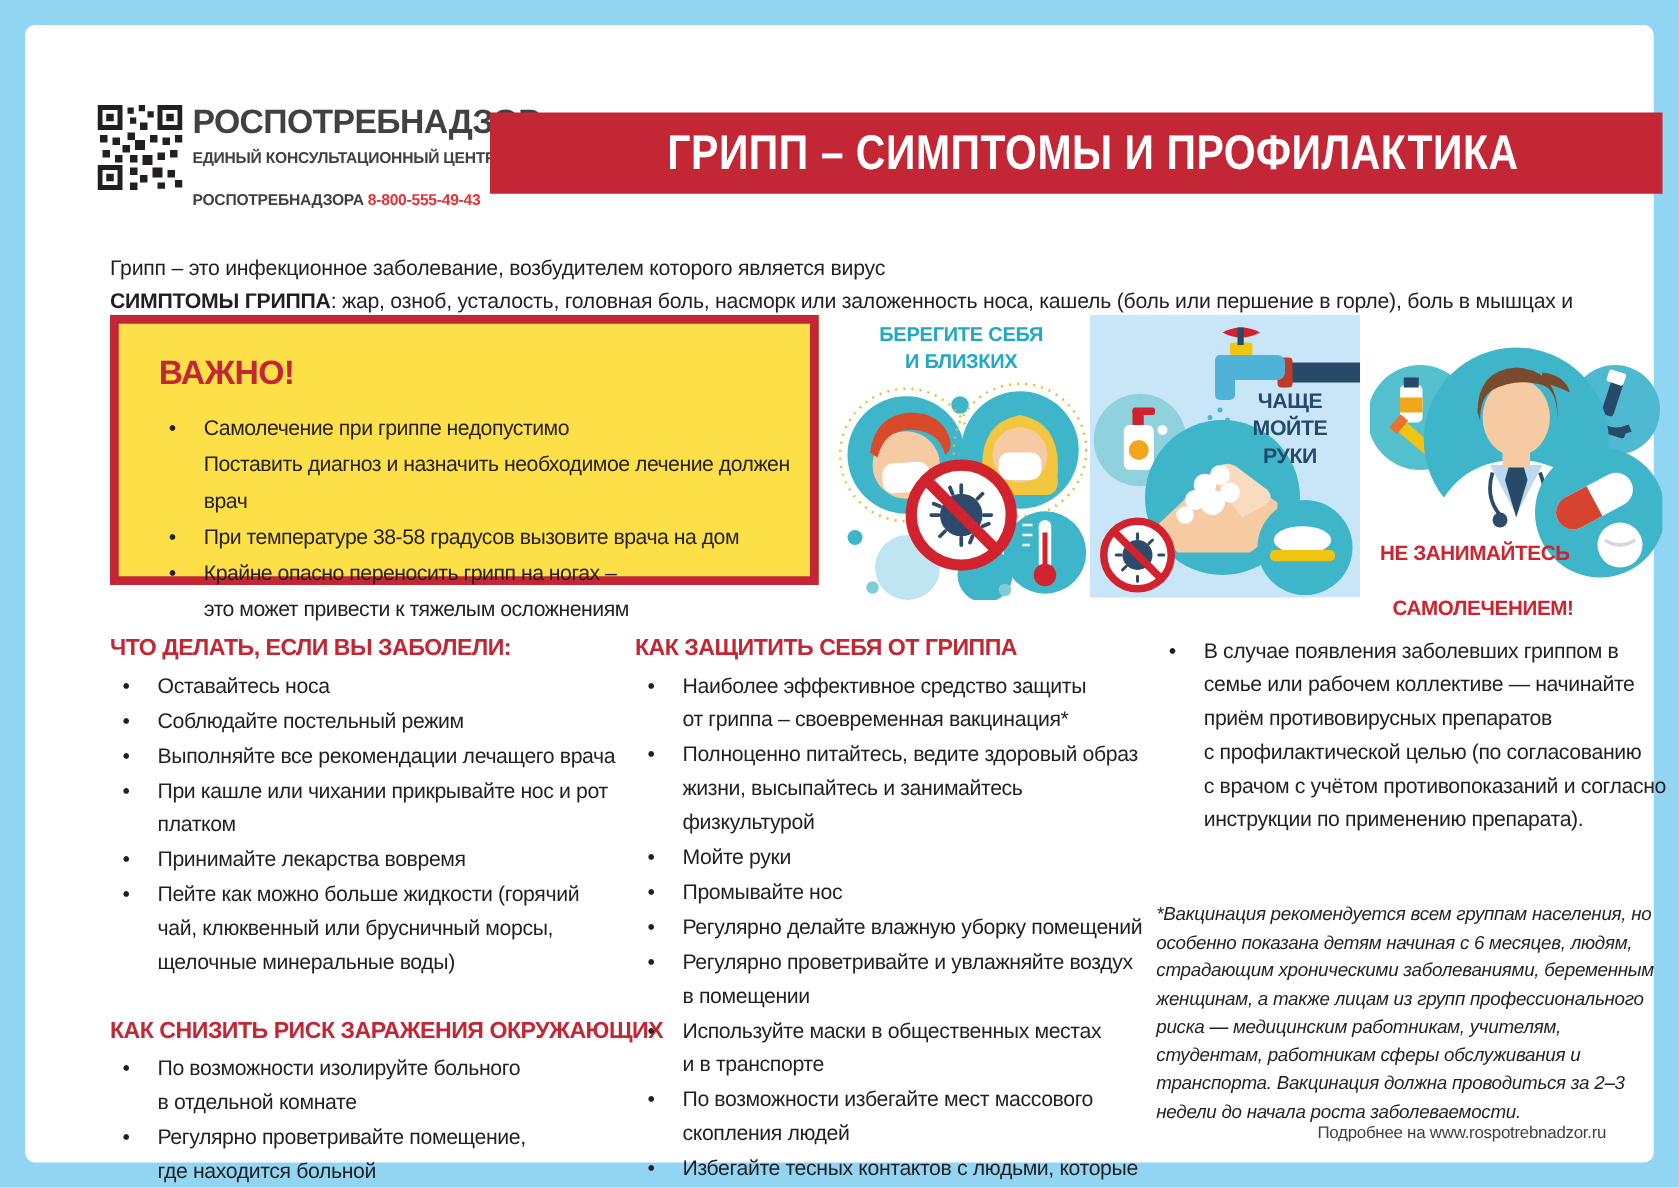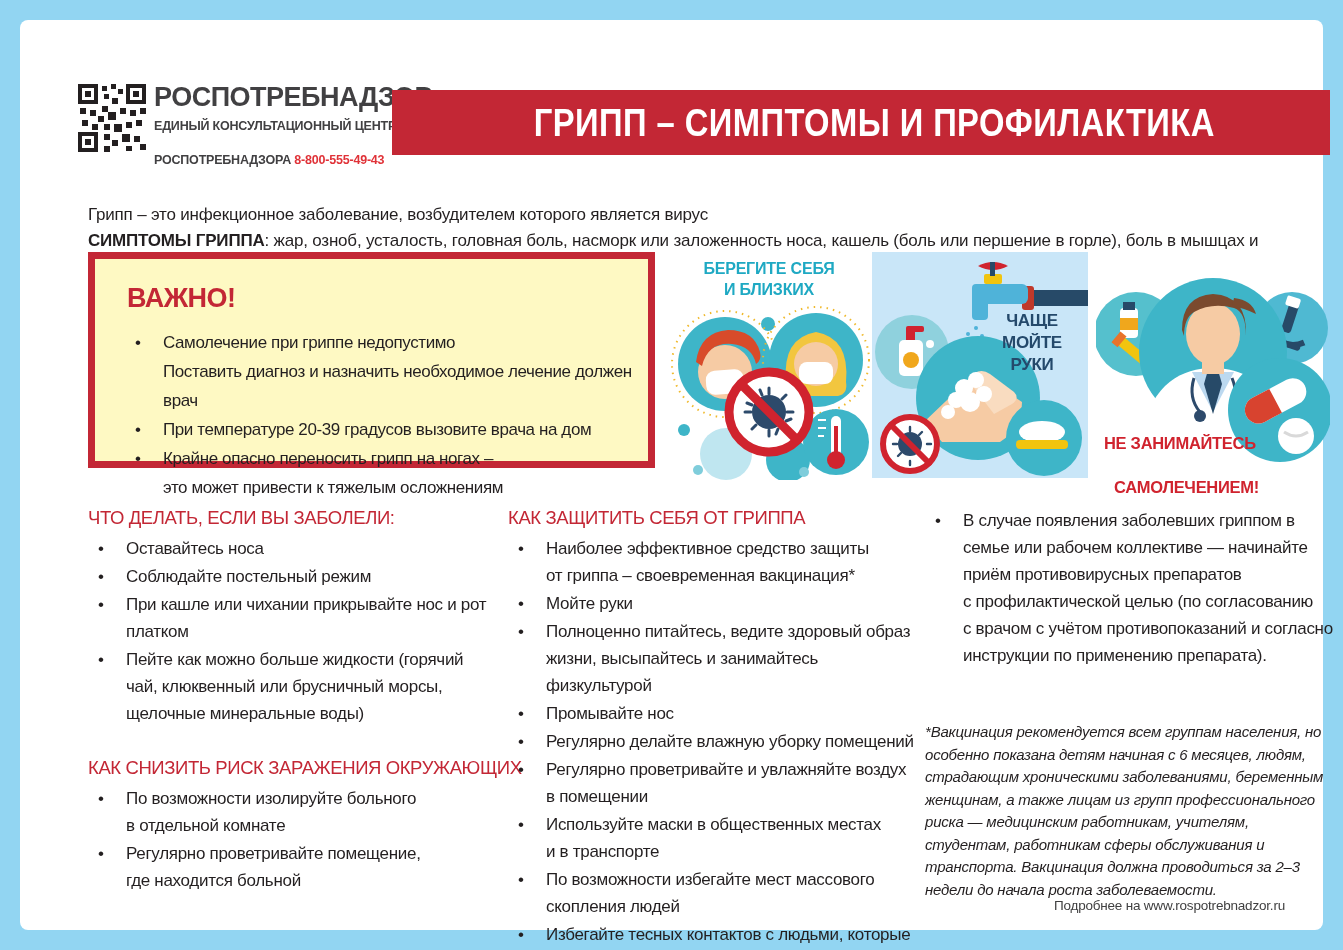--- a/index.html
+++ b/index.html
@@ -47,21 +47,21 @@
     transform:scaleX(0.84);white-space:nowrap;
   }
 
   
   .intro{position:absolute;left:68px;top:150px;width:1240px;font-size:17px;line-height:26px;letter-spacing:-0.2px;margin-top:32px;}
   .intro b{font-weight:bold;}
 
   
   .imp-box{
     position:absolute;left:68px;top:232px;width:567px;height:216px;
-    border:7px solid var(--red);background:#fef9c3;padding:20px 10px 0 28px;
+    border:7px solid var(--red);background:#fde047;padding:20px 10px 0 28px;
   }
   .imp-title{color:var(--red);font-size:27px;font-weight:bold;letter-spacing:-0.5px;margin:4px 0 14px 4px;}
   ul{list-style:none;margin:0;padding:0;}
   li{position:relative;white-space:pre-line;}
   .imp-box li{
     padding-left:40px;font-size:17px;line-height:29px;letter-spacing:-0.4px;
   }
   .imp-box li::before{content:"•";position:absolute;left:12px;top:0;}
 
   
@@ -87,21 +87,21 @@
     color:#d0232e;font-size:16.5px;font-weight:bold;line-height:22px;white-space:pre-line;letter-spacing:-0.3px;
   }
   .doc-caption .l2{padding-left:10px;}
 
   
   .col{position:absolute;top:487px;}
   .col1{left:68px;width:410px;}
   .col2{left:488px;width:412px;}
   .col3{left:905px;width:408px;}
   .col-h{
-    color:var(--red);font-size:18.5px;font-weight:normal;letter-spacing:-0.4px;
+    color:var(--red);font-size:18.5px;font-weight:bold;letter-spacing:-0.4px;
     margin:0 0 6px 0;white-space:nowrap;
   }
   .col li{
     padding-left:38px;font-size:17px;line-height:27px;letter-spacing:-0.3px;margin-bottom:1px;
   }
   .col li::before{content:"•";position:absolute;left:10px;top:0;}
   .col-h.second{margin-top:30px;}
   .footnote{
     margin-top:52px;font-style:italic;font-size:15px;line-height:22.5px;letter-spacing:-0.2px;
     white-space:pre-line;
@@ -173,21 +173,21 @@
     <div class="intro">
       <div>Грипп – это инфекционное заболевание, возбудителем которого является вирус</div>
       <div><b>СИМПТОМЫ ГРИППА</b><span>: жар, озноб, усталость, головная боль, насморк  или заложенность носа, кашель (боль или першение в горле), боль в мышцах и суставах</span></div>
     </div>
 
     <div class="imp-box">
       <div class="imp-title">ВАЖНО!</div>
       <ul>
           <li>Самолечение при гриппе недопустимо
 Поставить диагноз и назначить необходимое лечение должен врач</li>
-          <li>При температуре 20-39 градусов вызовите врача на дом</li>
+          <li>При температуре 38-58 градусов вызовите врача на дом</li>
           <li>Крайне опасно переносить грипп на ногах –
 это может привести к тяжелым осложнениям</li>
         </ul>
     </div>
 
     <div class="illo care">
       <div class="care-caption">БЕРЕГИТЕ СЕБЯ
 И БЛИЗКИХ</div>
       <svg width="202" height="178" viewBox="0 0 202 178">
 
@@ -327,39 +327,41 @@
         <div>НЕ ЗАНИМАЙТЕСЬ</div>
         <div class="l2">САМОЛЕЧЕНИЕМ!</div>
       </div>
     </div>
 
     <div class="col col1">
       <div class="col-h">ЧТО ДЕЛАТЬ, ЕСЛИ ВЫ ЗАБОЛЕЛИ:</div>
       <ul>
           <li>Оставайтесь носа</li>
           <li>Соблюдайте постельный режим</li>
+          <li>Выполняйте все рекомендации лечащего врача</li>
           <li>При кашле или чихании прикрывайте нос и рот платком</li>
+          <li>Принимайте лекарства вовремя</li>
           <li>Пейте как можно больше жидкости (горячий чай, клюквенный или брусничный морсы, щелочные минеральные воды)</li>
         </ul>
       <div class="col-h second">КАК СНИЗИТЬ РИСК ЗАРАЖЕНИЯ ОКРУЖАЮЩИХ</div>
       <ul>
           <li>По возможности изолируйте больного
 в отдельной комнате</li>
           <li>Регулярно проветривайте помещение,
 где находится больной</li>
         </ul>
     </div>
 
     <div class="col col2">
       <div class="col-h">КАК ЗАЩИТИТЬ СЕБЯ ОТ ГРИППА</div>
       <ul>
           <li>Наиболее эффективное средство защиты
 от гриппа – своевременная вакцинация*</li>
+          <li>Полноценно питайтесь, ведите здоровый образ жизни, высыпайтесь и занимайтесь физкультурой</li>
           <li>Мойте руки</li>
-          <li>Полноценно питайтесь, ведите здоровый образ жизни, высыпайтесь и занимайтесь физкультурой</li>
           <li>Промывайте нос</li>
           <li>Регулярно делайте влажную уборку помещений</li>
           <li>Регулярно проветривайте и увлажняйте воздух
 в помещении</li>
           <li>Используйте маски в общественных местах
 и в транспорте</li>
           <li>По возможности избегайте мест массового скопления людей</li>
           <li>Избегайте тесных контактов с людьми, которые имеют признаки заболевания (кашель, чихание)</li>
         </ul>
     </div>

